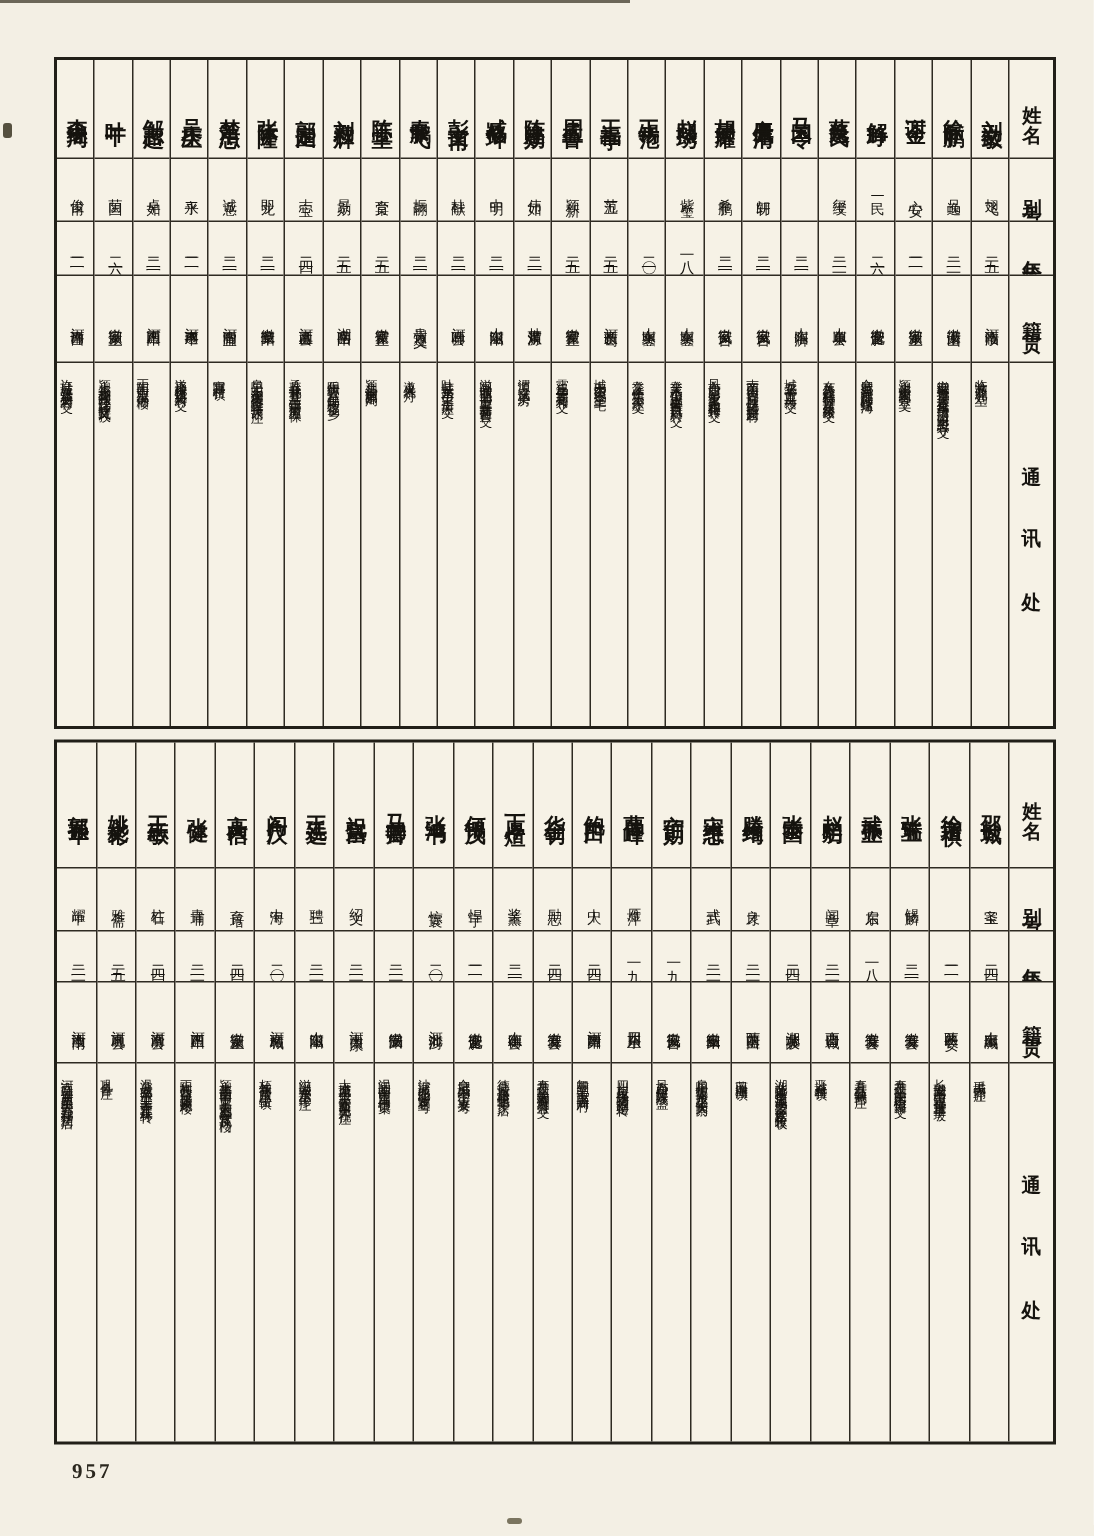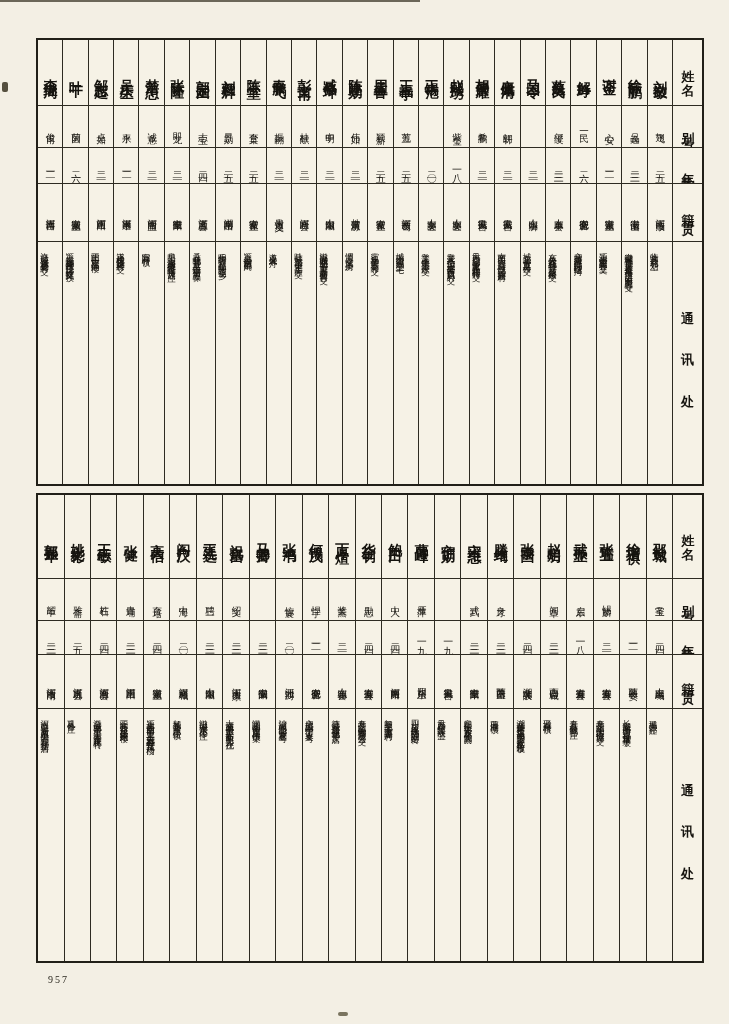--- a/index.html
+++ b/index.html
@@ -65,21 +65,21 @@
   .hdr .cell .vt { font-weight:bold; font-size:13px; }
   .hdr .c-name .vt   { letter-spacing:13px; }
   .hdr .c-alias .vt  { letter-spacing:5px; }
   .hdr .c-age .vt    { letter-spacing:3px; }
   .hdr .c-native .vt { letter-spacing:9px; }
   .hdr .c-addr { display:flex; align-items:center; justify-content:center; padding:0; }
   .hdr .c-addr .vt { height:auto; letter-spacing:42px; line-height:1; }
 
   .page-number {
     position:absolute; left:48px; top:974px;
-    font-size:10px; letter-spacing:2px; color:#2a271e;
+    font-size:14px; letter-spacing:2px; color:#2a271e;font-weight:bold;
   }
 </style>
 </head>
 <body>
 
 <div class="page">
   <div class="scan-edge-top"></div>
   <div class="scan-speck-a"></div>
   <div class="scan-speck-b"></div>
 

